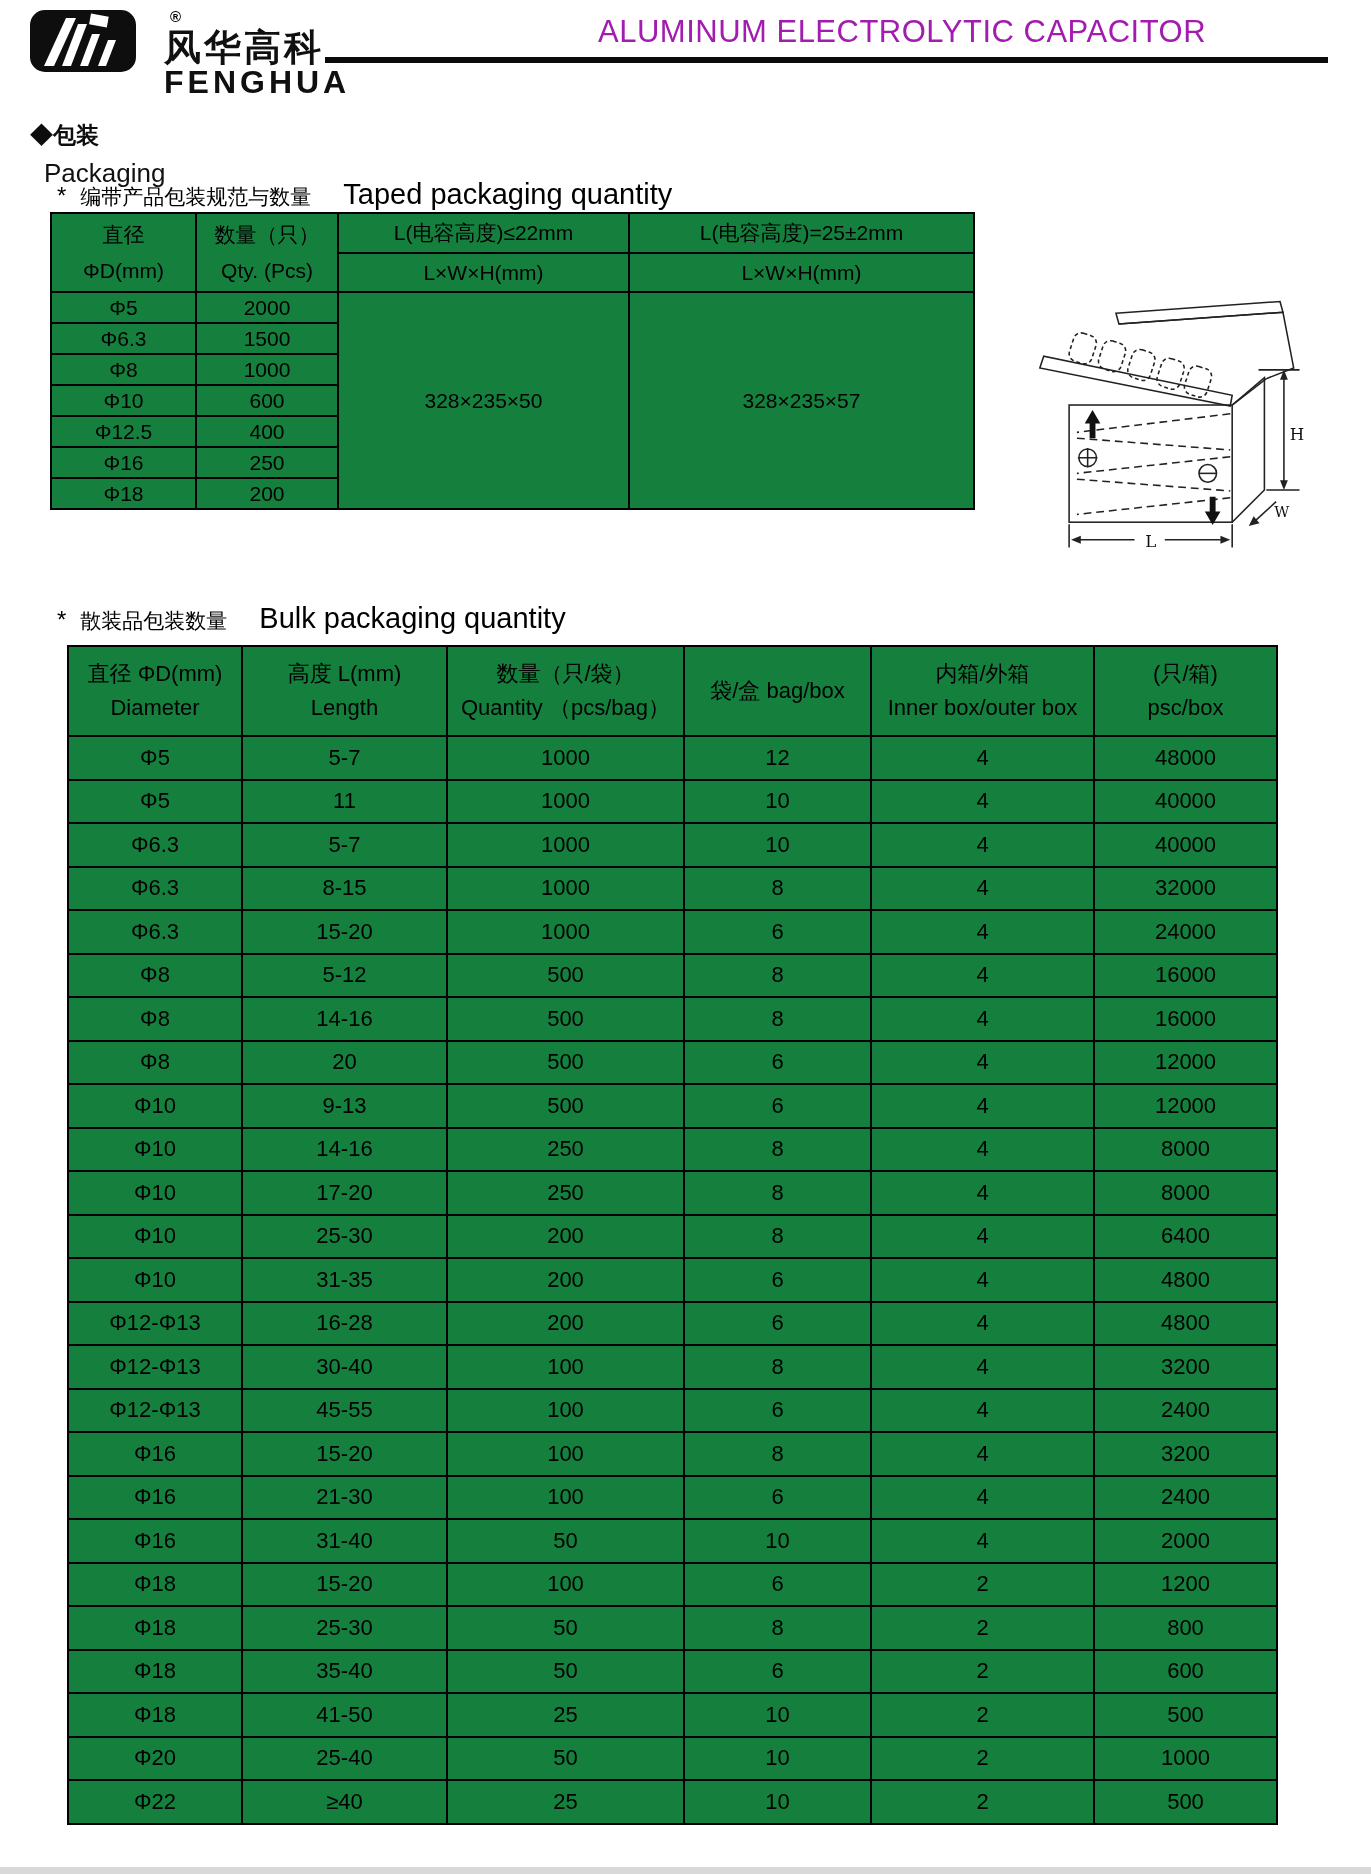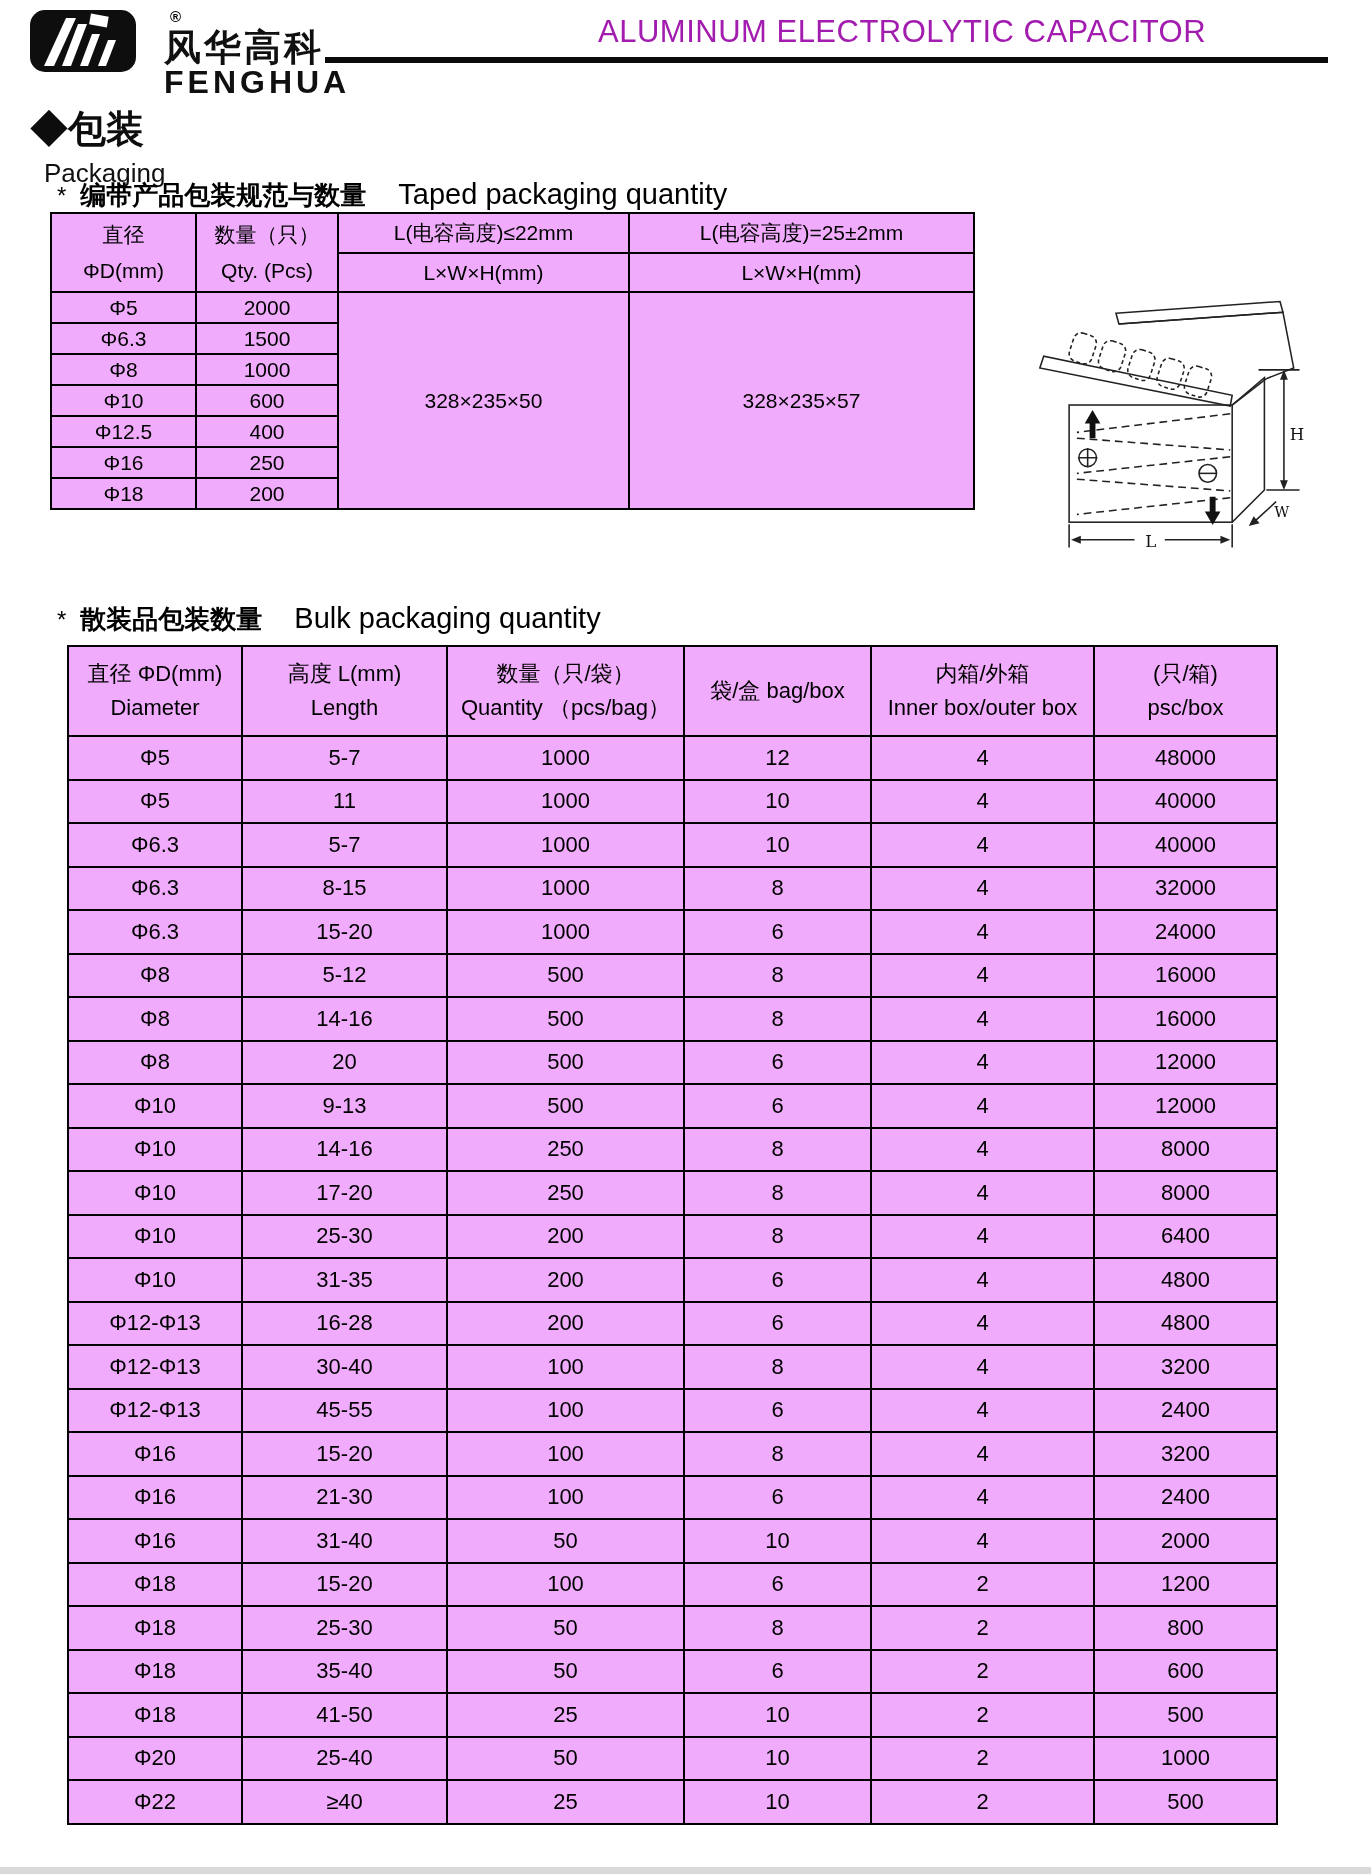--- a/index.html
+++ b/index.html
@@ -13,31 +13,31 @@
   .logo-block { position:absolute; left:28px; top:8px; display:flex; align-items:flex-start; gap:10px; }
   .logo-mark { position:relative; width:112px; height:68px; }
   .logo-reg { position:absolute; left:142px; top:0; font-size:15px; font-weight:bold; }
   .logo-text { display:flex; flex-direction:column; margin-left:14px;margin-top:20px; }
   .logo-cn { font-size:37px; font-weight:900; letter-spacing:3px; line-height:40px; color:#101010; }
   .logo-en { font-size:32px; font-weight:bold; letter-spacing:4px; line-height:28px; color:#101010;text-align:center; }
   .doc-title { position:absolute; left:598px; top:14px; font-size:31px; font-weight:normal; letter-spacing:0.5px; color:#a21caf; white-space:nowrap; }
   .header-rule { position:absolute; left:325px; top:57px; width:1003px; height:6px; background:#0b0b0b; }
 
   
-  .sec-cn { position:absolute; left:30px; top:104px; font-size:38px; font-weight:bold; color:#0d0d0d; }
+  .sec-cn { position:absolute; left:30px; top:120px; font-size:23px; font-weight:bold; color:#0d0d0d; }
   .sec-en { position:absolute; left:44px; top:158px; font-size:26px; color:#111; }
   .sub-head { position:absolute; display:flex; align-items:baseline; gap:14px; white-space:nowrap; }
   .sub-head .star { font-size:24px; }
-  .sub-head .cn { font-size:26px; font-weight:bold; }
+  .sub-head .cn { font-size:21px; font-weight:normal; }
   .sub-head .en { font-size:29px; margin-left:18px;text-align:right; }
   .taped-head { left:57px; top:178px; }
   .bulk-head  { left:57px; top:602px; }
 
   
-  table { border-collapse:collapse; table-layout:fixed; background:#f0abfc; }
+  table { border-collapse:collapse; table-layout:fixed; background:#15803d; }
   td { border:2px solid #000; text-align:center; vertical-align:middle; padding:0; overflow:hidden; }
 
   .taped-table { position:absolute; left:50px; top:212px; width:923px; font-size:21px; }
   .taped-table .hcell div { line-height:36px; }
   .taped-table tr.h1 td { height:38px; }
   .taped-table tr.h2 td { height:37px; }
   .taped-table tr.d td  { height:29px; }
 
   .bulk-table { position:absolute; left:67px; top:645px; width:1209px; font-size:22px; }
   .bulk-table thead td { height:88px; }

